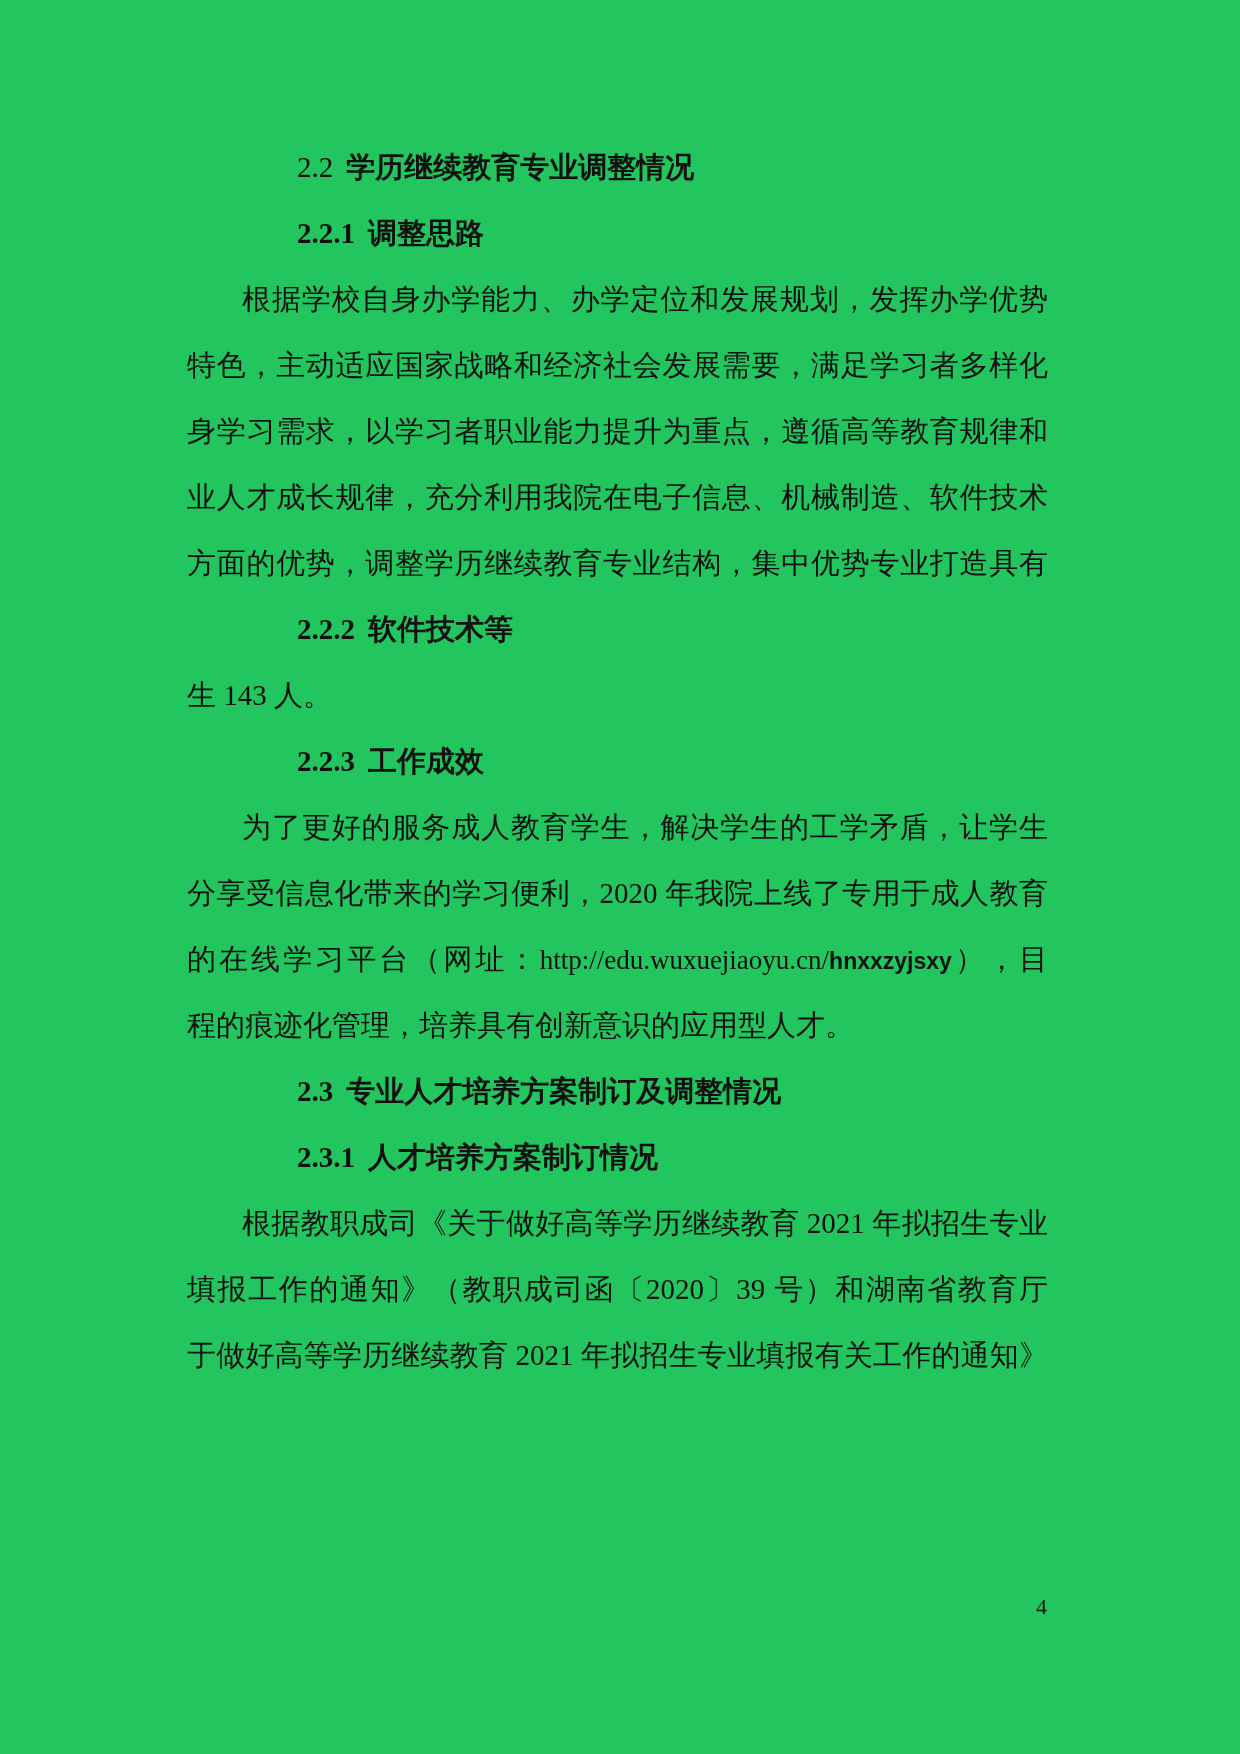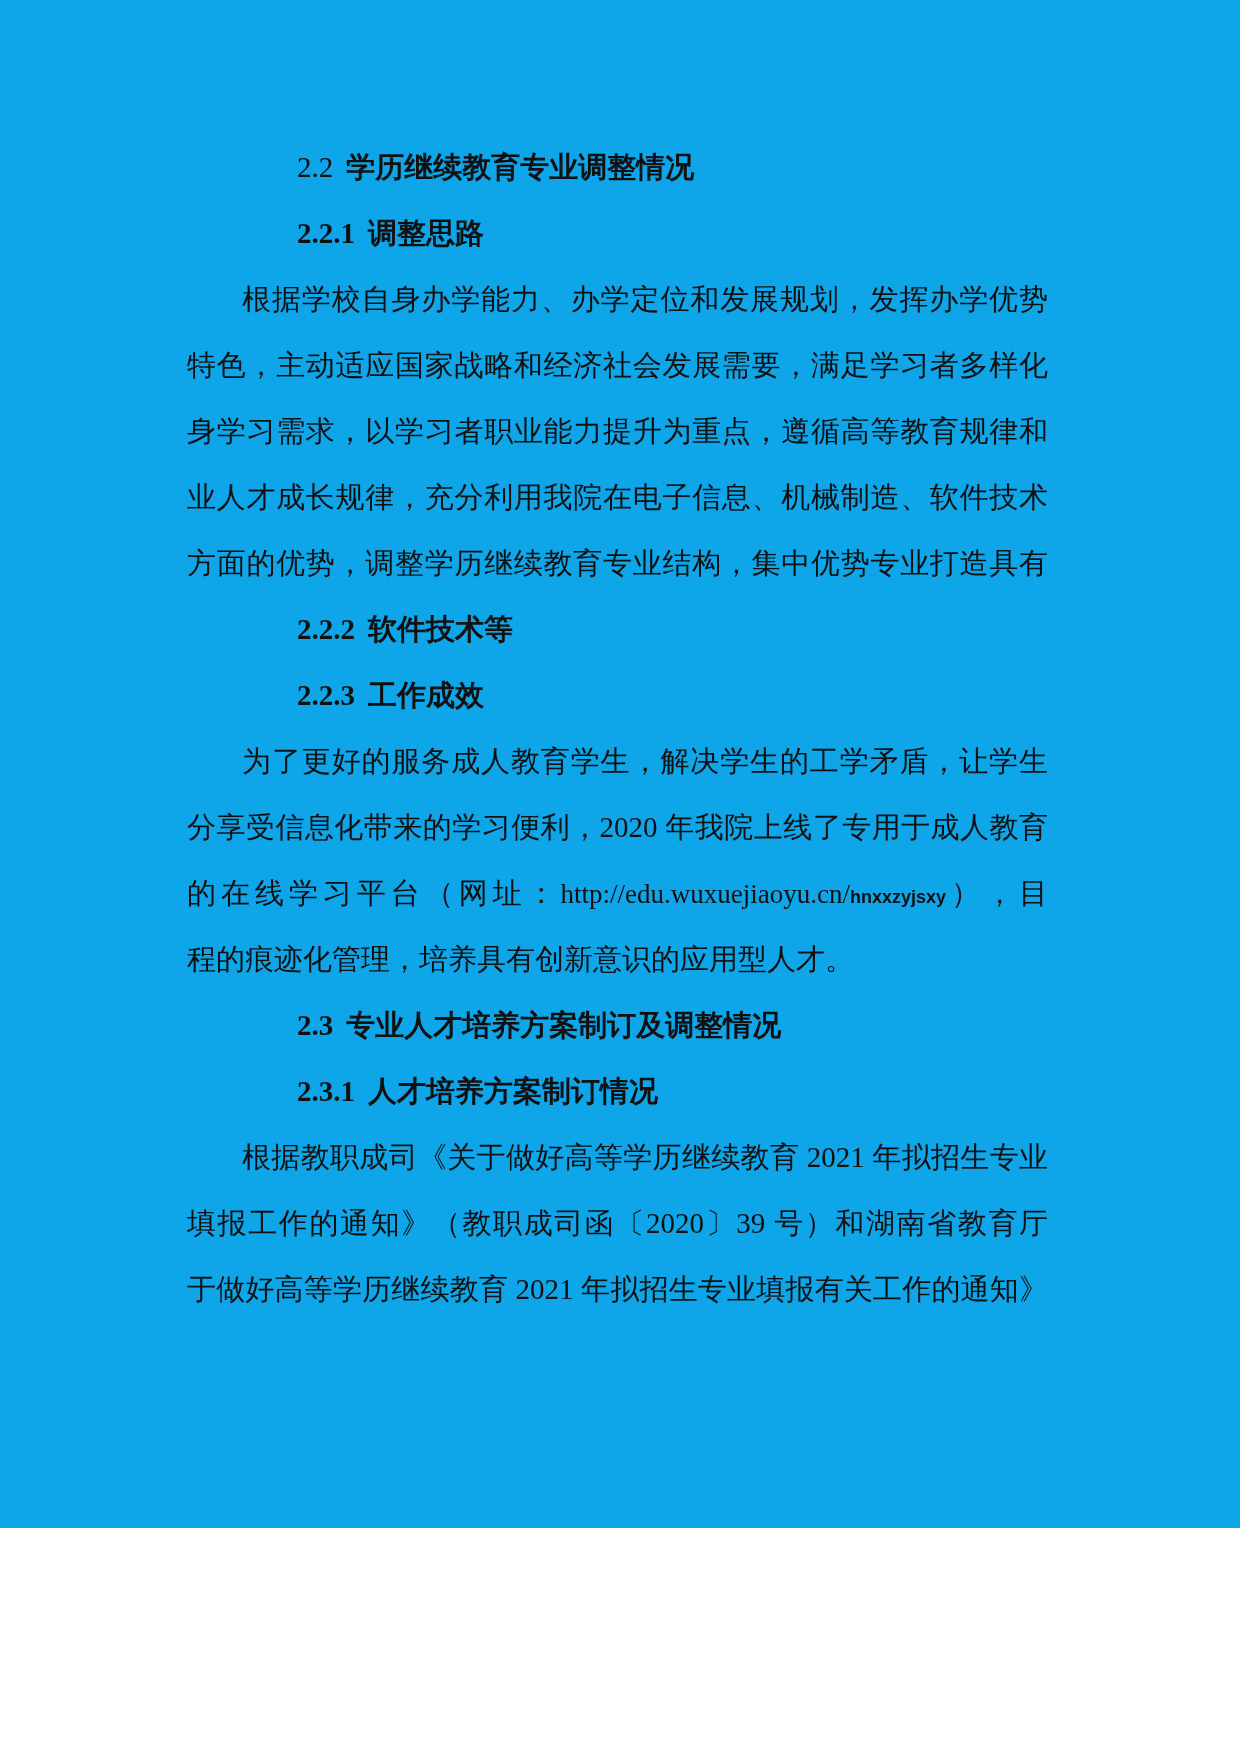--- a/index.html
+++ b/index.html
@@ -1,20 +1,20 @@
 <!DOCTYPE html>
 <html><head>
 <meta charset="utf-8">
 <style>
   html, body { margin: 0; padding: 0; background: #ffffff; }
   .page {
     position: relative;
     width: 1240px;
-    height: 1528px;
-    background: #0ea5e9;
+    height: 1754px;
+    background: #22c55e;
     color: #111111;
     font-family: "Liberation Serif", "DejaVu Serif", serif;
     overflow: hidden;
   }
   .content {
     position: absolute;
     left: 187px;
     top: 134px;
     width: 861px;
   }
@@ -29,21 +29,21 @@
   .h2 .num, .h3 .num { display: inline-block; margin-right: 13px; }
   .num-reg { font-weight: 400; }
   .ind { text-indent: 55px; }
   .fill { text-align: justify; text-align-last: justify; }
   .url {
     font-family: Liberation Serif, serif;
     font-size: 27px;
   }
   .url-path {
     font-family: "Liberation Sans", "DejaVu Sans", sans-serif;
-    font-size: 18px;
+    font-size: 23px;
     font-weight: 700;
   }
   .page-number {
     position: absolute;
     left: 1036px;
     top: 1592px;
     font-size: 22px;
     line-height: 30px;
     color: #111111;
   }
@@ -59,20 +59,21 @@
     <div class="line h3 ind"><span class="num">2.2.1</span><span class="ttl">调整思路</span></div>
 
     <div class="line body ind fill">根据学校自身办学能力、办学定位和发展规划，发挥办学优势和</div>
     <div class="line body fill">特色，主动适应国家战略和经济社会发展需要，满足学习者多样化终</div>
     <div class="line body fill">身学习需求，以学习者职业能力提升为重点，遵循高等教育规律和职</div>
     <div class="line body fill">业人才成长规律，充分利用我院在电子信息、机械制造、软件技术等</div>
     <div class="line body fill">方面的优势，调整学历继续教育专业结构，集中优势专业打造具有湘</div>
 
     <div class="line h3 ind"><span class="num">2.2.2</span><span class="ttl">软件技术等</span></div>
 
+    <div class="line body">生 143 人。</div>
 
     <div class="line h3 ind"><span class="num">2.2.3</span><span class="ttl">工作成效</span></div>
 
     <div class="line body ind fill">为了更好的服务成人教育学生，解决学生的工学矛盾，让学生充</div>
     <div class="line body fill">分享受信息化带来的学习便利，2020 年我院上线了专用于成人教育</div>
 
     <div class="line body fill"><span>的在线学习平台（网址：</span><span class="url">http://edu.wuxuejiaoyu.cn/</span><span class="url-path">hnxxzyjsxy</span><span>），目</span></div>
 
     <div class="line body">程的痕迹化管理，培养具有创新意识的应用型人才。</div>
 

